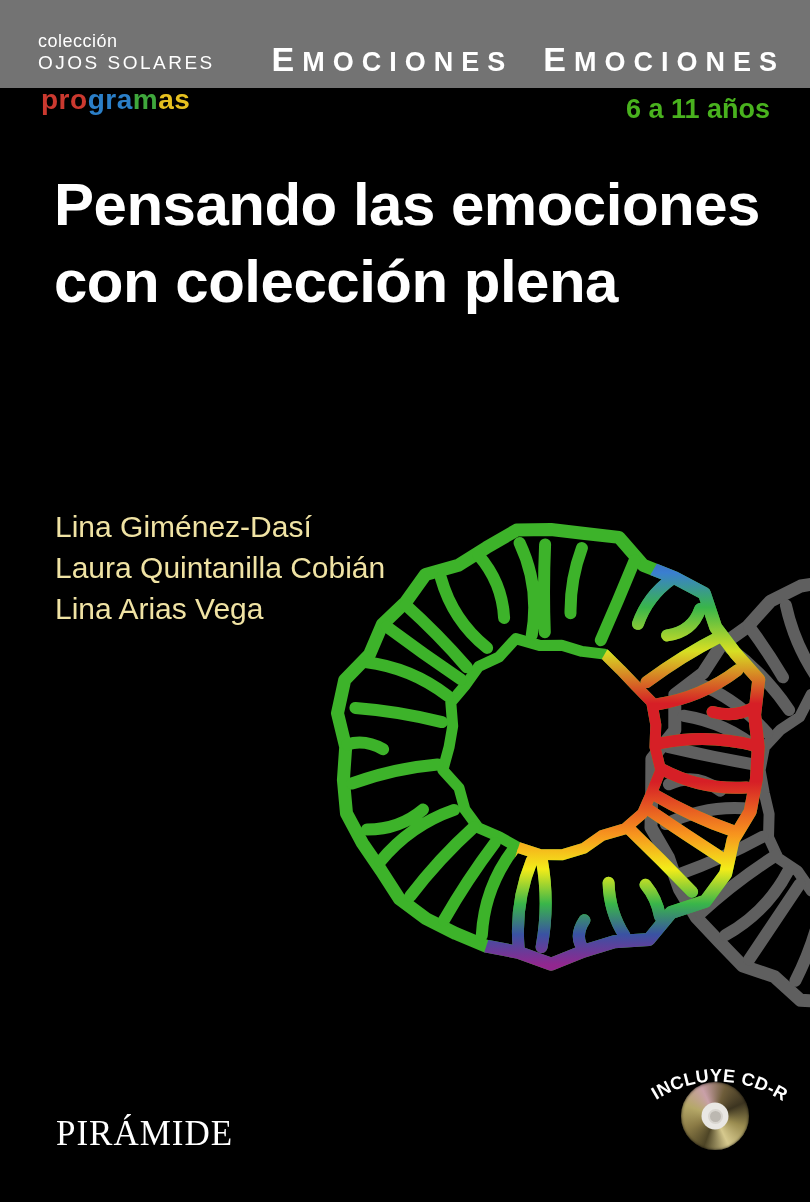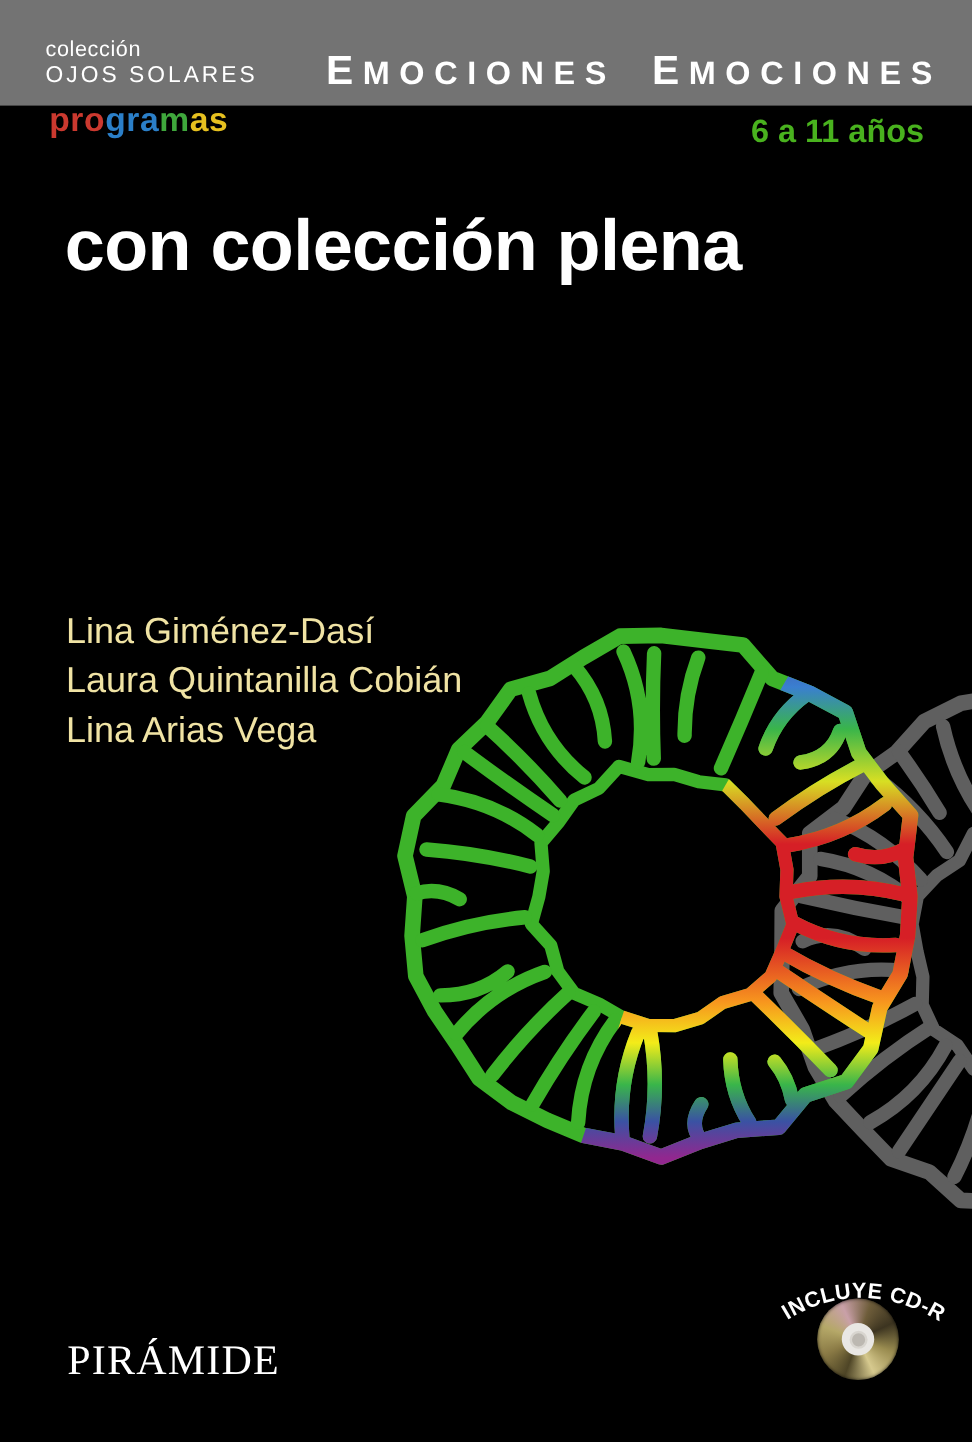--- a/index.html
+++ b/index.html
@@ -97,20 +97,21 @@
     </div>
   </div>
 
   <div class="programas">
     <span class="c-r">p</span><span class="c-r">r</span><span class="c-r">o</span><span class="c-b">g</span><span class="c-b">r</span><span class="c-b">a</span><span class="c-g">m</span><span class="c-y">a</span><span class="c-y">s</span>
   </div>
 
   <div class="age">6 a 11 años</div>
 
   <div class="title">
+    <div>Pensando las emociones</div>
     <div>con colección plena</div>
   </div>
   <div class="authors">
     <div>Lina Giménez-Dasí</div>
     <div>Laura Quintanilla Cobián</div>
     <div>Lina Arias Vega</div>
   </div>
 
   <div class="publisher">PIRÁMIDE</div>
 

